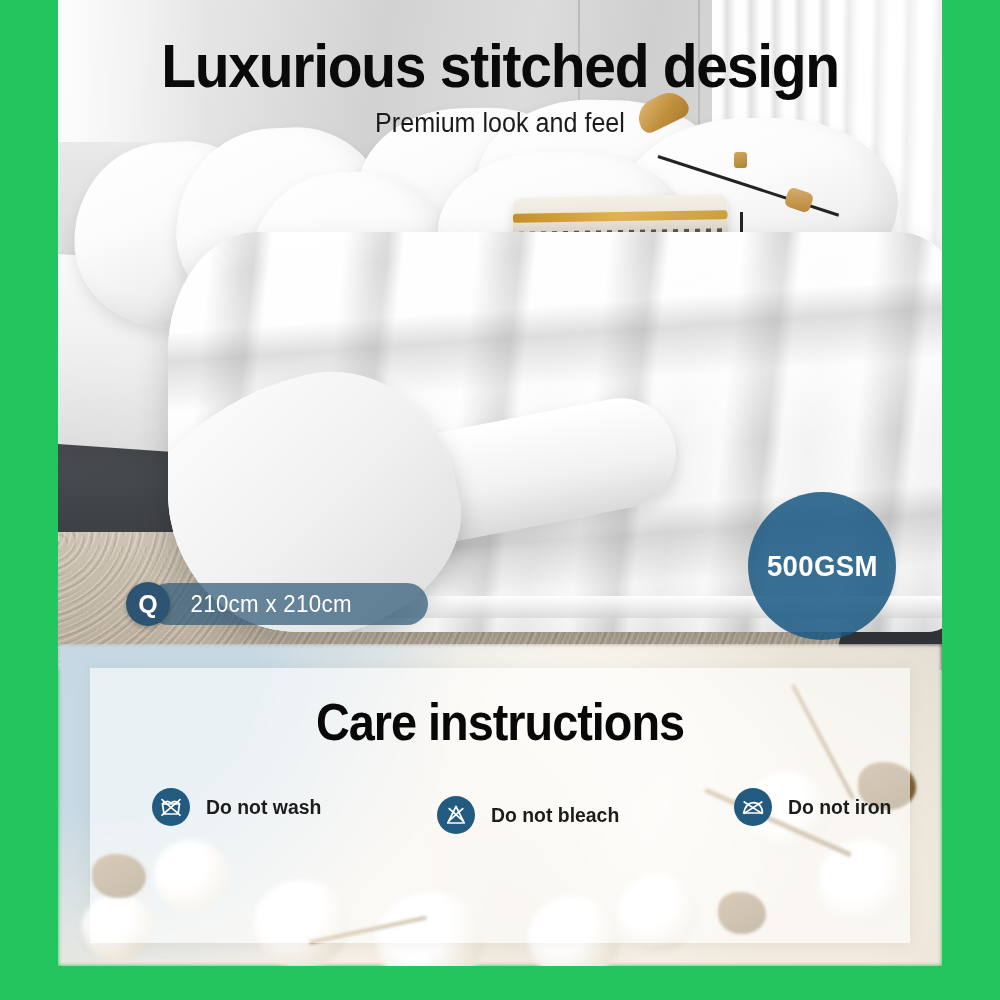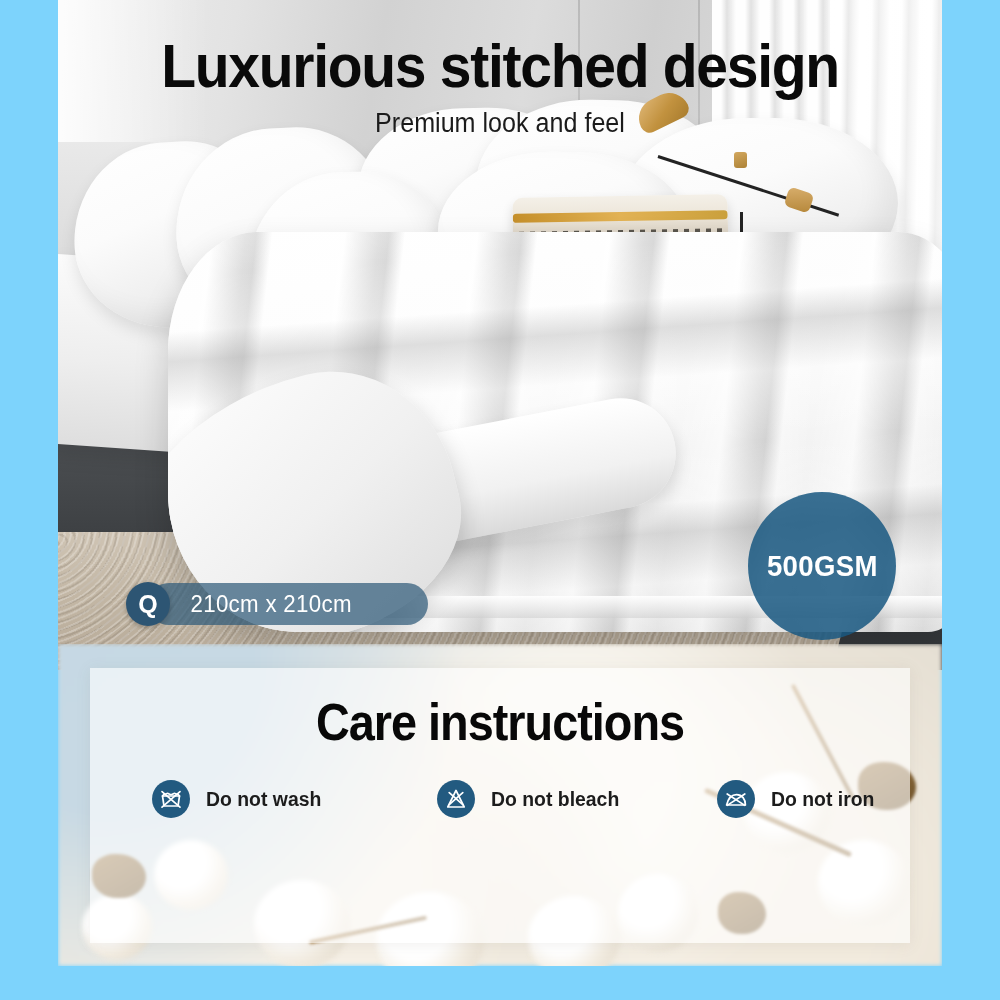--- a/index.html
+++ b/index.html
@@ -3,21 +3,21 @@
 <meta charset="utf-8">
 <title>Quilt Product Listing</title>
 <style>
   * { margin:0; padding:0; box-sizing:border-box; }
   html,body {
     width:1000px; height:1000px;
     background:#ffffff;
     font-family:"Liberation Sans", sans-serif;
     overflow:hidden;
   }
-  .page { position:relative; width:1000px; height:1000px; background:#7dd3fc; }
+  .page { position:relative; width:1000px; height:1000px; background:#22c55e; }
 
   
   .hero {
     position:absolute; left:58px; top:0px; width:884px; height:670px;
     overflow:hidden; background:#d8d8d8;
   }
   
   .wall {
     position:absolute; inset:0;
     background:
@@ -271,22 +271,22 @@
   }
   .care-title {
     position:absolute; left:0; top:24px; width:820px; text-align:center;
     font-size:52px; font-weight:700; color:#080808;
     letter-spacing:-1.1px; transform:scaleX(.9);
   }
   .care-grid { position:absolute; left:62px; top:112px; width:760px;font-weight:bold; }
   .care-row { display:flex; margin-bottom:18px; }
   .care-item { display:flex; align-items:center; }
   .care-item.c1 { width:285px; }
-  .care-item.c2 { width:280px; }
-  .care-item.c3 { width:195px; }
+  .care-item.c2 { width:280px;margin-top:16px; }
+  .care-item.c3 { width:195px;justify-content:center; }
   .care-icon {
     width:38px; height:38px; border-radius:50%; background:#225a80;
     display:flex; align-items:center; justify-content:center; flex:0 0 auto;
   }
   .care-icon svg { display:block; }
   .care-text {
     margin-left:16px; font-size:20px; color:#1c1c1c; white-space:nowrap;
     transform:scaleX(.97); transform-origin:left center;
   }
 </style>

